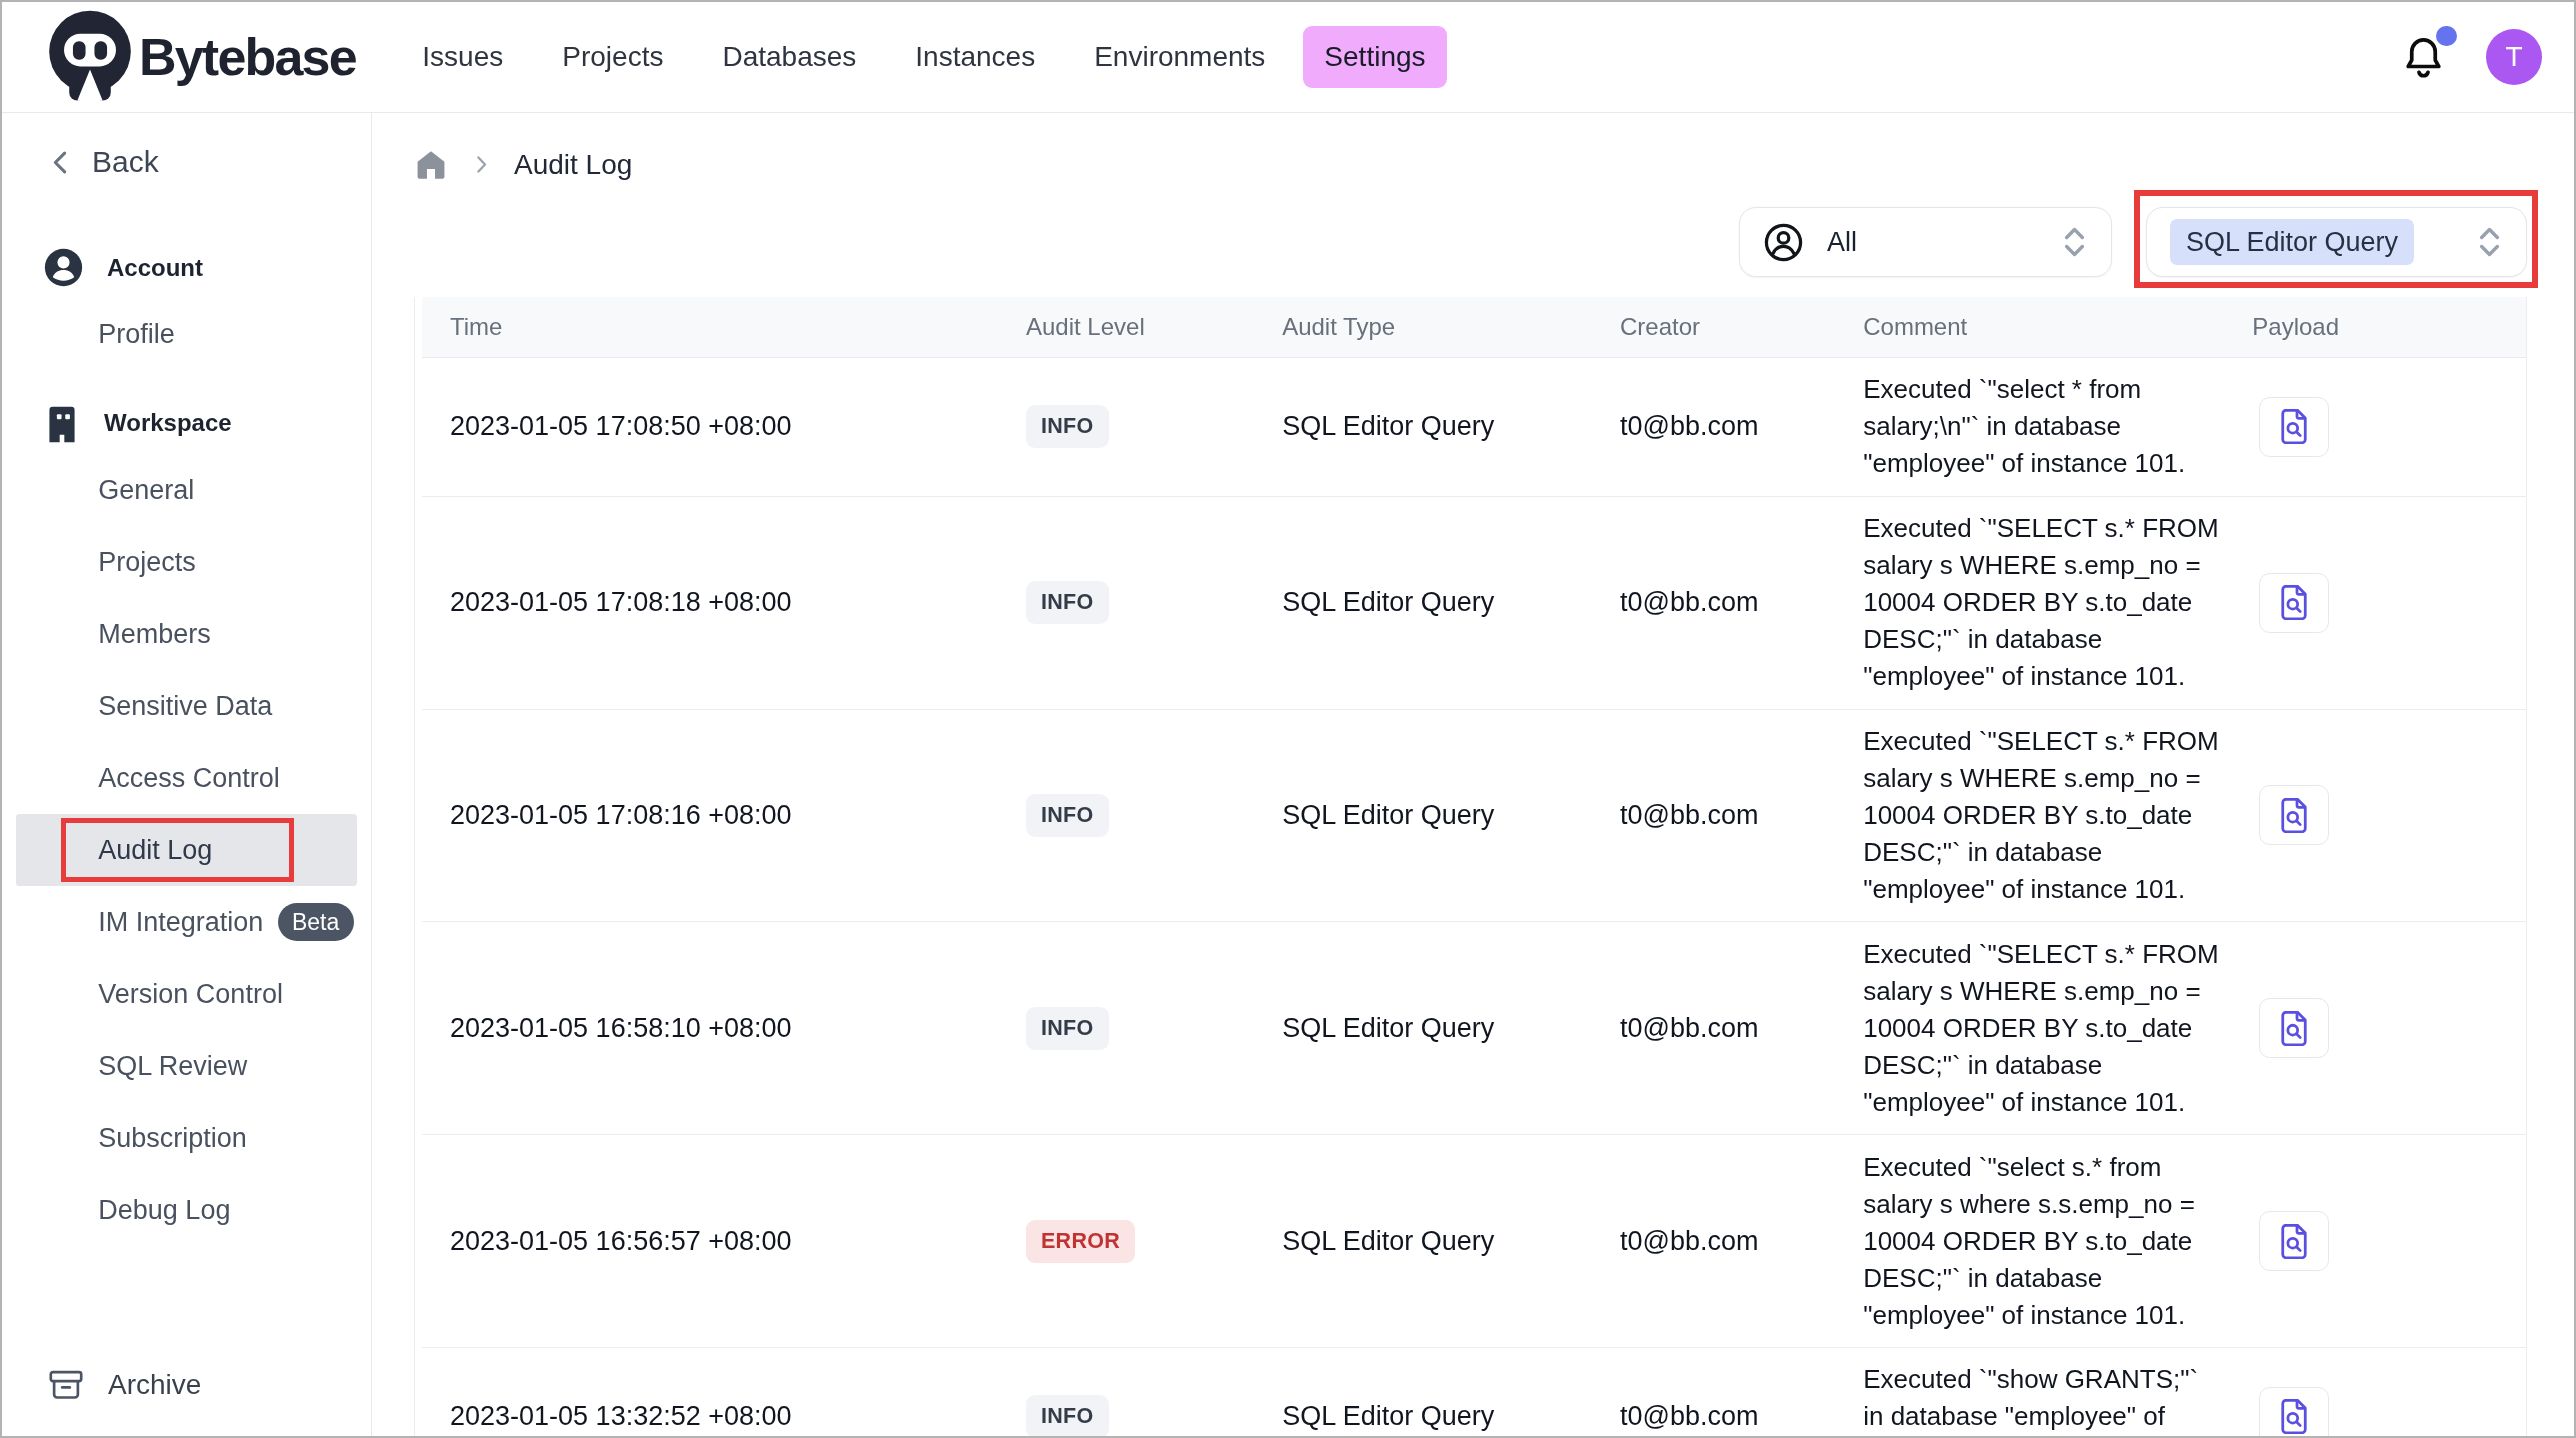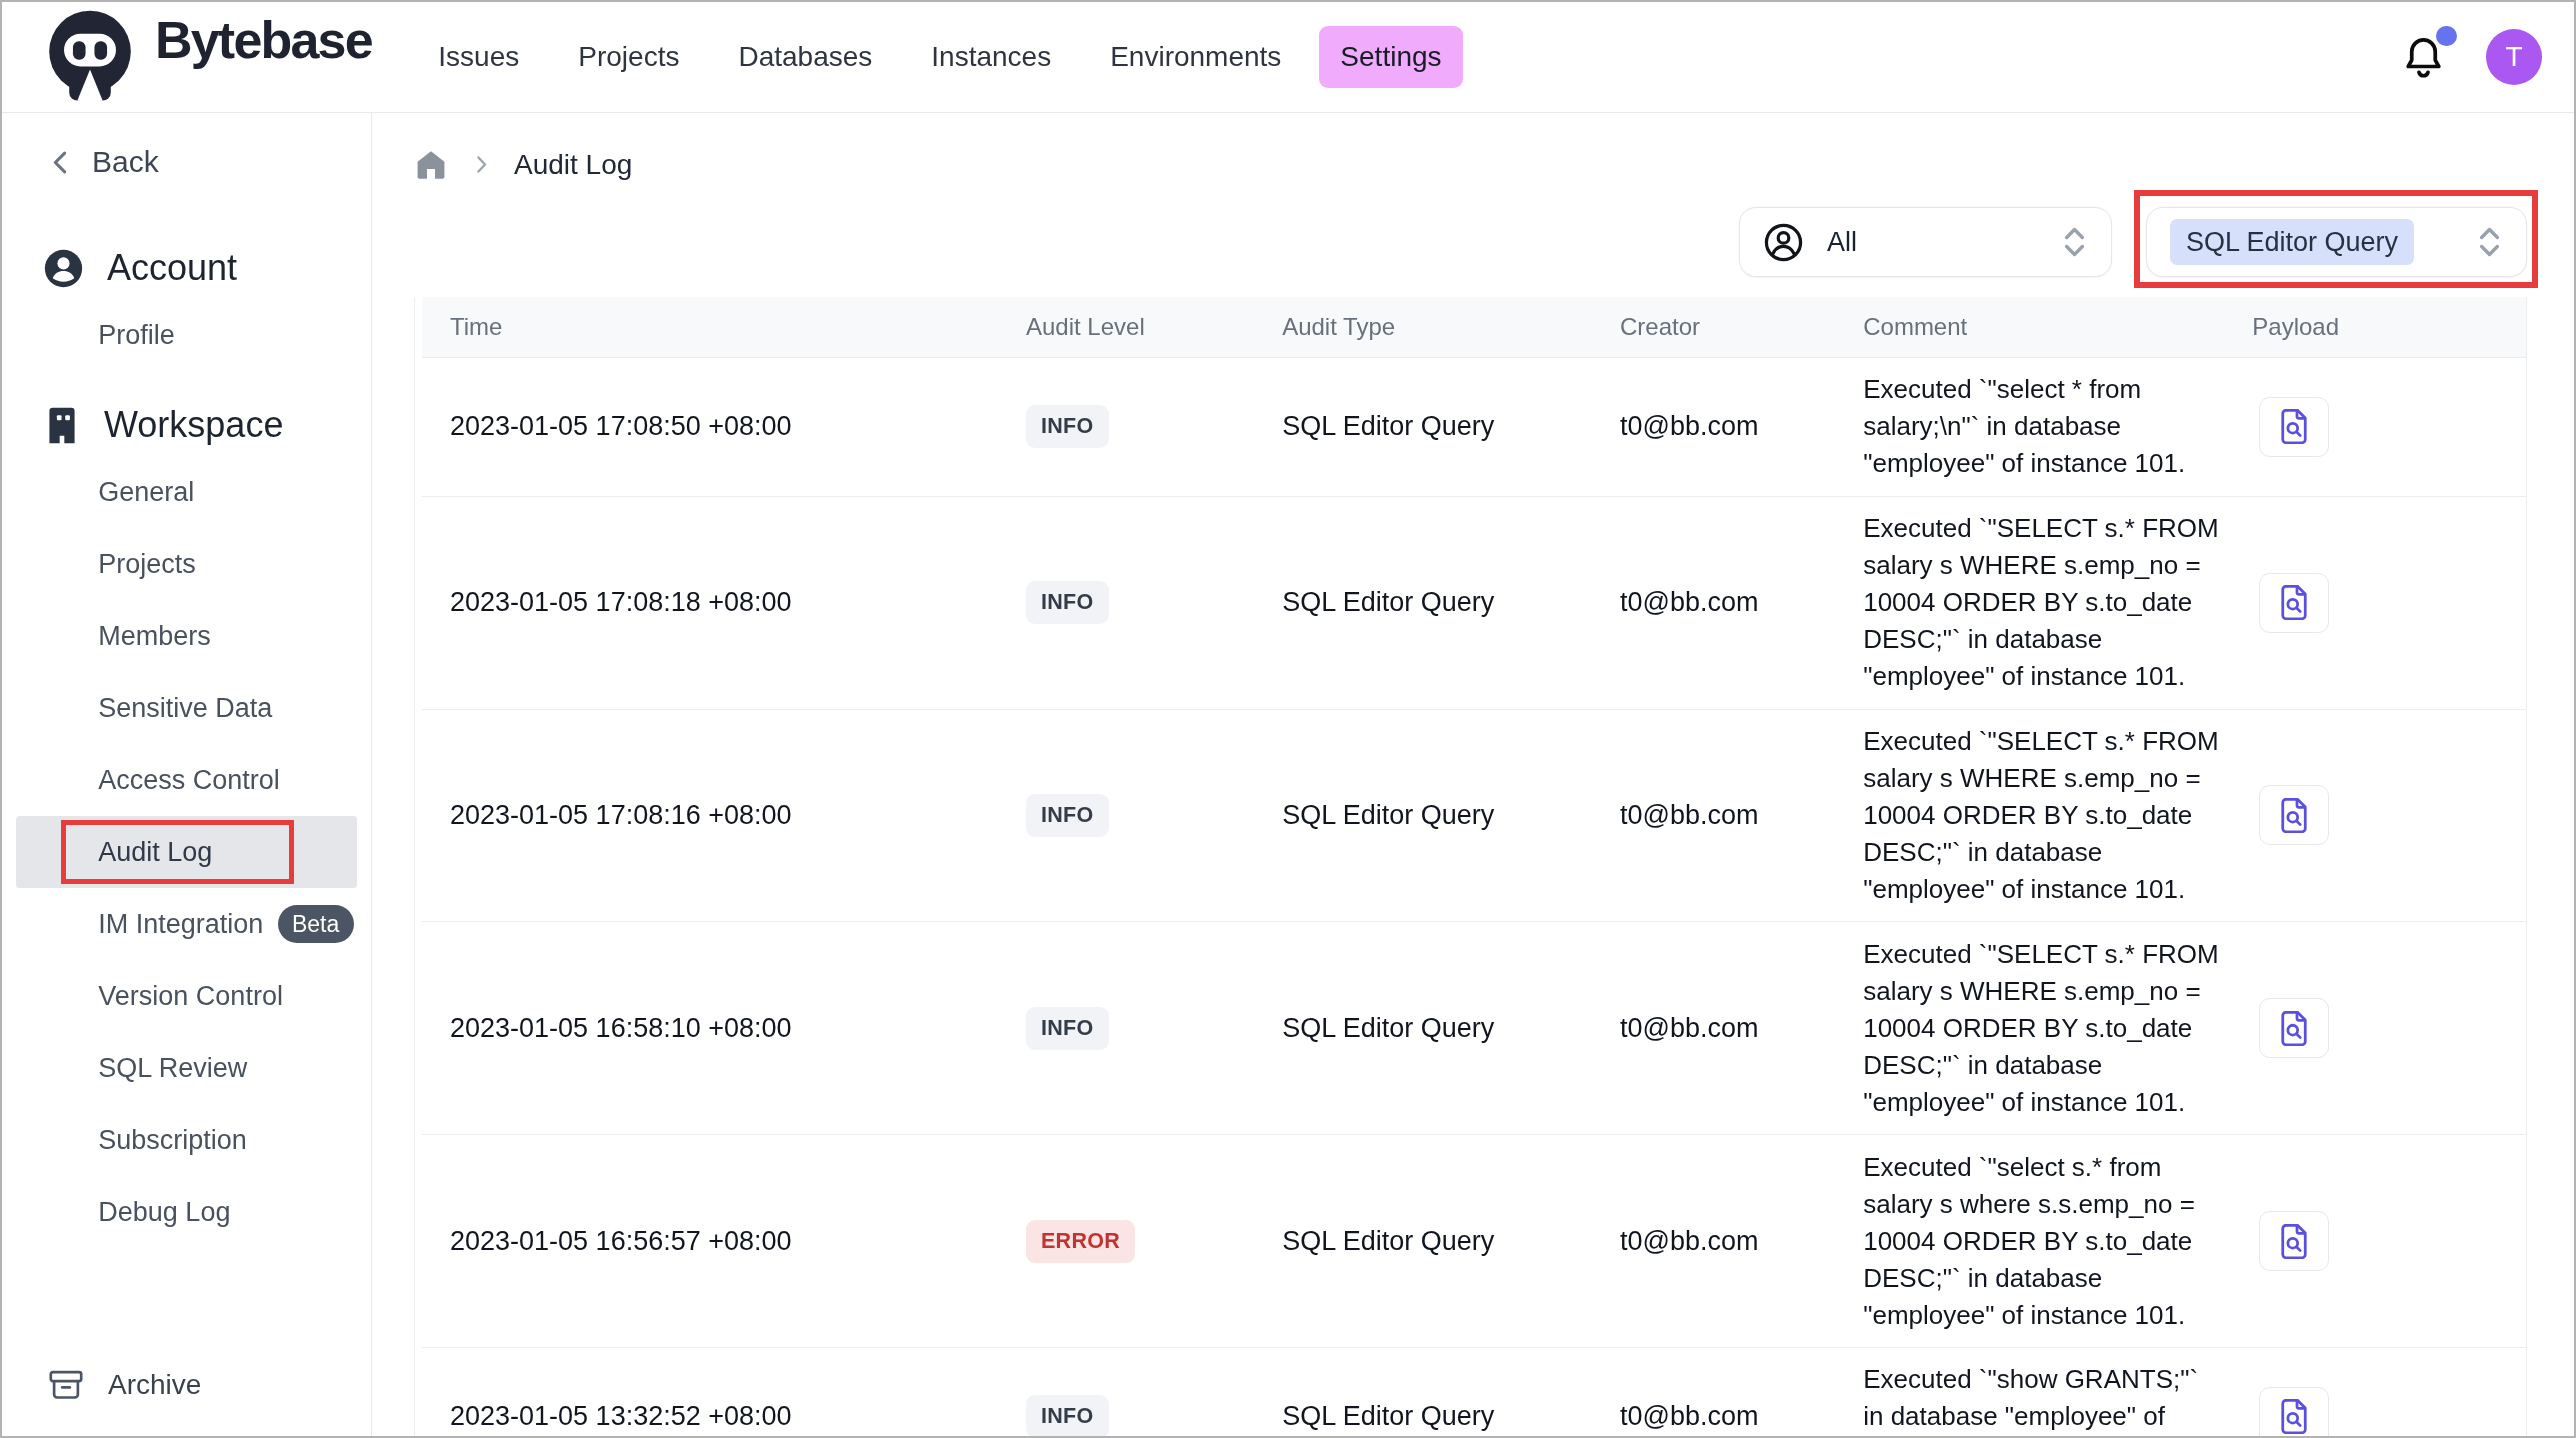--- a/index.html
+++ b/index.html
@@ -2,35 +2,35 @@
 <html style="font-size:14.3px"><head>
 <meta charset="utf-8">
 <style>
   * { margin:0; padding:0; box-sizing:border-box; }
   html,body { background:#d8d8d8; }
   body { font-family:"Liberation Sans", sans-serif; }
   .screen{width:2576px;height:1438px;border:2.7px solid #b3b3b3;background:#fff;overflow:hidden;display:flex;flex-direction:column;}
 
   
   .topbar{height:111px;min-height:111px;border-bottom:0.9px solid #e7e9ec;display:flex;align-items:center;padding:0 32px 0 43px;background:#fff;}
-  .brand{display:flex;gap:20px;cursor:pointer;}
+  .brand{display:flex;align-items:center;gap:4px;cursor:pointer;}
   .brand-name{font-size:52px;font-weight:800;color:#1f2330;letter-spacing:-1.8px;}
   .nav{display:flex;align-items:center;gap:16px;margin-left:45px;font-size:28px;color:#2e3440;}
   .nav-item{padding:15px 21.5px;border-radius:9px;cursor:pointer;white-space:nowrap;}
   .nav-item.active{background:#f0abfc;color:#171c26;}
   .topbar-right{margin-left:auto;display:flex;align-items:center;gap:39px;}
   .bell-wrap{position:relative;cursor:pointer;line-height:0;}
   .bell-dot{position:absolute;top:-8px;right:-10px;width:20.6px;height:20.6px;border-radius:50%;background:#6673ee;}
   .avatar{width:56px;height:56px;border-radius:50%;background:#ab57f2;color:#fff;font-size:28px;display:flex;align-items:center;justify-content:center;cursor:pointer;}
 
   
   .layout{display:flex;flex:1;min-height:0;}
   .sidebar{width:370px;min-width:370px;border-right:0.9px solid #e7e9ec;display:flex;flex-direction:column;padding-top:32px;background:#fff;}
   .back-row{display:flex;align-items:center;gap:18px;margin:0 0 36px 45px;font-size:30px;color:#3d4654;cursor:pointer;}
-  .section-header{display:flex;align-items:center;gap:23px;margin:32px 0 10.7px 41px;font-size:36px;font-weight:400;color:#1d2430;}
+  .section-header{display:flex;align-items:center;gap:23px;margin:32px 0 10.7px 41px;font-size:24px;font-weight:700;color:#1d2430;}
   .section-header .ic{line-height:0;}
   .side-item{position:relative;height:72px;min-height:72px;display:flex;align-items:center;padding-left:82px;margin:0 14.3px;font-size:27px;color:#49515f;cursor:pointer;border-radius:3.6px;}
   .side-item.active{background:#e4e6e9;color:#30394a;}
   .red-box{position:absolute;left:45px;top:3.6px;width:233px;height:64px;border:5.4px solid #e83c3c;pointer-events:none;}
   .beta{margin-left:14.3px;background:#4b5563;color:#fff;font-size:23px;padding:5.4px 14.3px;border-radius:895px;font-weight:500;}
   .archive-row{margin-top:auto;display:flex;align-items:center;gap:23px;margin-left:45px;margin-bottom:32px;font-size:28px;color:#39414d;cursor:pointer;}
 
   
   .main{flex:1;display:flex;flex-direction:column;padding:29px 47px 0 42px;min-width:0;}
   .breadcrumb{display:flex;align-items:center;gap:21.5px;font-size:28px;color:#212836;height:45px;}

